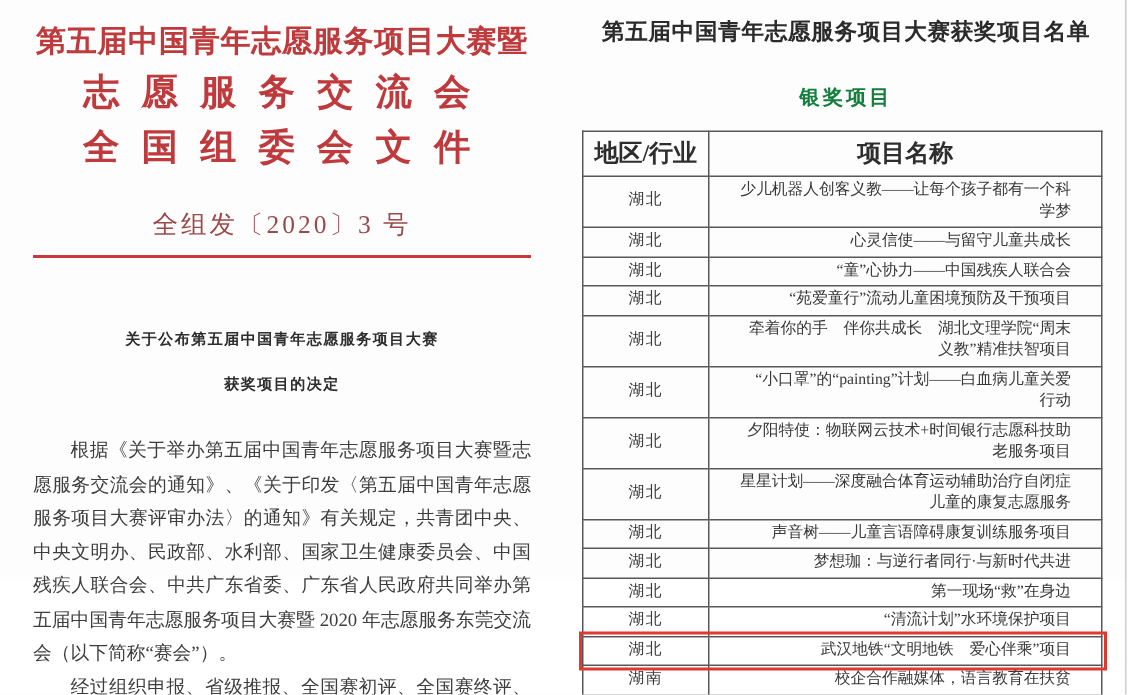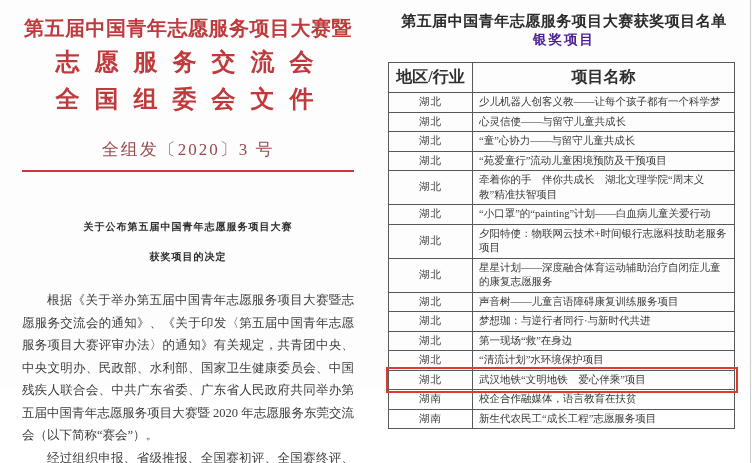--- a/index.html
+++ b/index.html
@@ -21,27 +21,27 @@
   .mh-2{font-size:24px;line-height:37px;letter-spacing:15px;margin-left:8px;white-space:nowrap;}
   .doc-no{text-align:center;margin-top:20px;font-size:17px;color:var(--docno-red);letter-spacing:2px;}
   .red-rule{height:0;border-top:2px solid var(--rule-red);margin-top:9px;}
   .doc-title{margin-top:40px;text-align:center;font-weight:bold;font-size:10px;line-height:30px;letter-spacing:1px;color:#2e2e2e;}
   .body-text{margin-top:17px;font-size:12.5px;line-height:22.5px;text-align:justify;color:#3d3d3d;}
   .body-text p{margin:0;text-indent:2em;}
 
   
   .right-page{position:absolute;left:388px;top:12px;width:352px;}
   .r-title{text-align:center;font-weight:bold;font-size:15px;letter-spacing:0.5px;color:#2b2b2b;white-space:nowrap;}
-  .r-sub{text-align:center;font-weight:bold;font-size:13.5px;letter-spacing:2px;color:#4c1d95;}
+  .r-sub{text-align:center;font-weight:bold;font-size:13.5px;margin-top:25px;letter-spacing:2px;color:#15803d;}
   table.awards{border-collapse:collapse;width:347px;margin-top:13px;table-layout:fixed;}
   .awards th,.awards td{border:1px solid var(--tborder);}
   .awards th{font-weight:bold;font-size:16px;padding:4px 2px;text-align:center;color:#2e2e2e;}
   .awards td{font-size:10.5px;line-height:14.5px;vertical-align:middle;}
   .awards td.region{text-align:center;padding:2px 1px;letter-spacing:1px;}
-  .awards td.name{padding:2px 6px;text-align:left;}
+  .awards td.name{padding:2px 20px;text-align:right;}
   tr.highlight{outline:2px solid var(--hl-red);outline-offset:1px;}
 
   .edge-line{position:absolute;right:1px;top:0;height:463px;width:1px;background:#cccccc;}
 </style>
 </head>
 <body>
 
 <div class="canvas">
 
   <div class="left-page">
@@ -81,21 +81,21 @@
           <tr>
     <td class="region">湖北</td>
     <td class="name">少儿机器人创客义教——让每个孩子都有一个科学梦</td>
   </tr>
           <tr>
     <td class="region">湖北</td>
     <td class="name">心灵信使——与留守儿童共成长</td>
   </tr>
           <tr>
     <td class="region">湖北</td>
-    <td class="name">“童”心协力——与留守儿童共成长</td>
+    <td class="name">“童”心协力——中国残疾人联合会</td>
   </tr>
           <tr>
     <td class="region">湖北</td>
     <td class="name">“苑爱童行”流动儿童困境预防及干预项目</td>
   </tr>
           <tr>
     <td class="region">湖北</td>
     <td class="name">牵着你的手　伴你共成长　湖北文理学院“周末义教”精准扶智项目</td>
   </tr>
           <tr>

